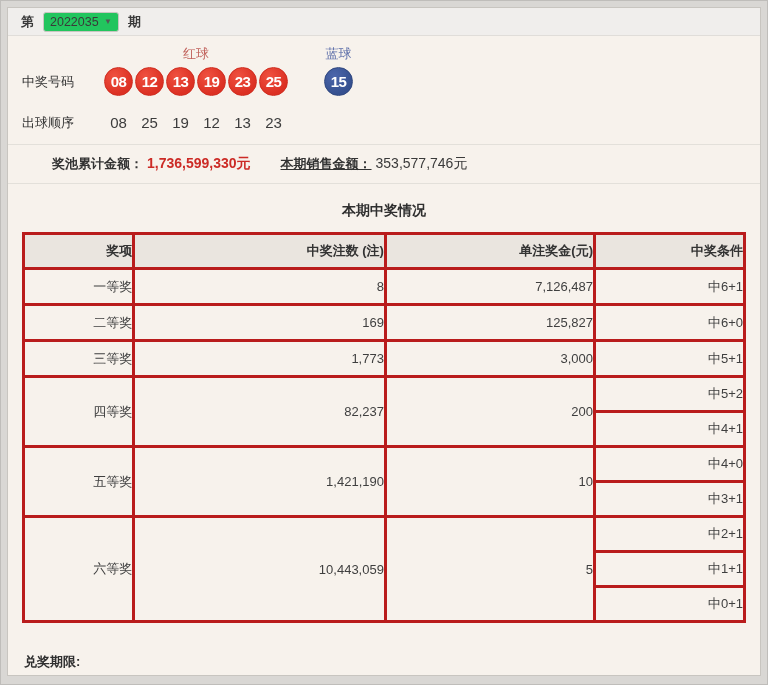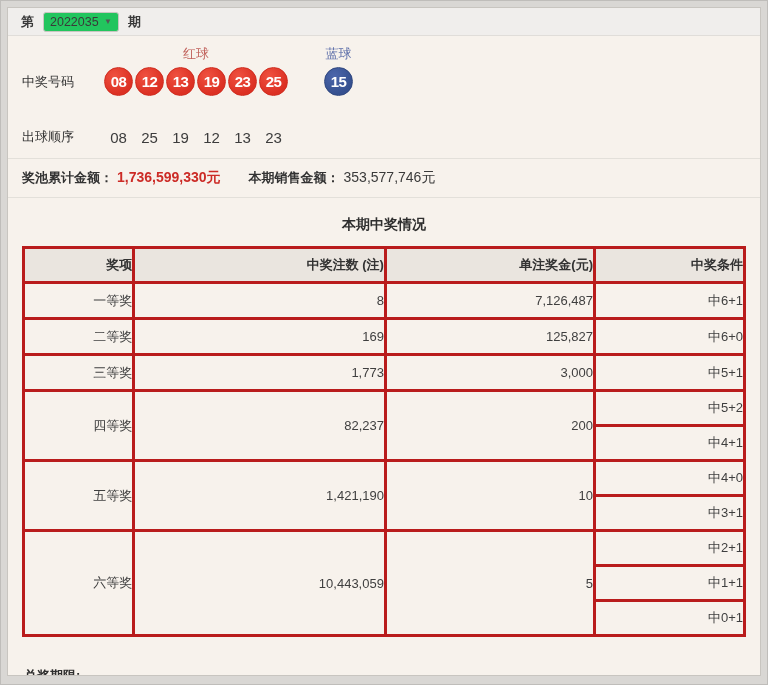--- a/index.html
+++ b/index.html
@@ -62,39 +62,39 @@
     width: 29px; height: 29px;
     border-radius: 50%;
     color: #fff;
     font-size: 15px;
     font-weight: bold;
     display: flex; align-items: center; justify-content: center;
     letter-spacing: -0.5px;
   }
   .ball.red { background: radial-gradient(circle at 35% 30%, #ef5140, #dc3023 70%); border: 1px solid #cf2c1f; }
   .ball.blue { background: radial-gradient(circle at 35% 30%, #4c66ab, #35508f 70%); border: 1px solid #2f477f; margin-left: 36px; }
-  .order-row { display: flex; align-items: center; margin-top: 32px; }
+  .order-row { display: flex; margin-top: 18px; }
   .order-nums { display: flex; gap: 2px; }
   .order-num {
     width: 29px; text-align: center;
     font-size: 15px; color: #3c3c3c;
   }
 
   
   .pool-row {
     border-top: 1px solid #e3e0da;
     border-bottom: 1px solid #e3e0da;
     padding: 10px 14px;
     display: flex;
     align-items: center;
     font-size: 13px;
   }
-  .pool-row .plabel { font-weight: bold; color: #333; }
+  .pool-row .plabel { font-weight: bold; color: #333; margin-left: 30px; }
   .jackpot-value { color: #cc2b26; font-weight: bold; font-size: 14px; margin-left: 4px; }
-  .sales-label { margin-left: 28px; }
+  .sales-label { margin-left: 28px; text-decoration: underline; }
   .sales-value { margin-left: 4px; font-size: 14px; color: #3a3a3a; }
 
   
   .table-section { padding: 10px 14px 16px 14px; }
   .table-title { text-align: center; font-size: 14px; font-weight: bold; color: #2f2f2f; padding: 8px 0 12px 0; }
   table.prize {
     width: 100%;
     border-collapse: collapse;
     font-size: 13px;
     color: #3f3f3f;

